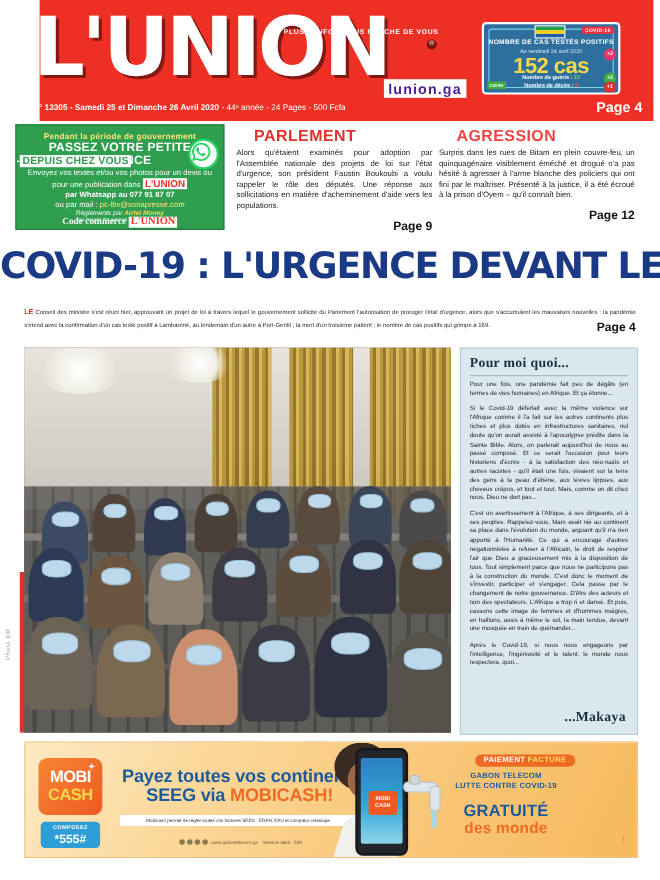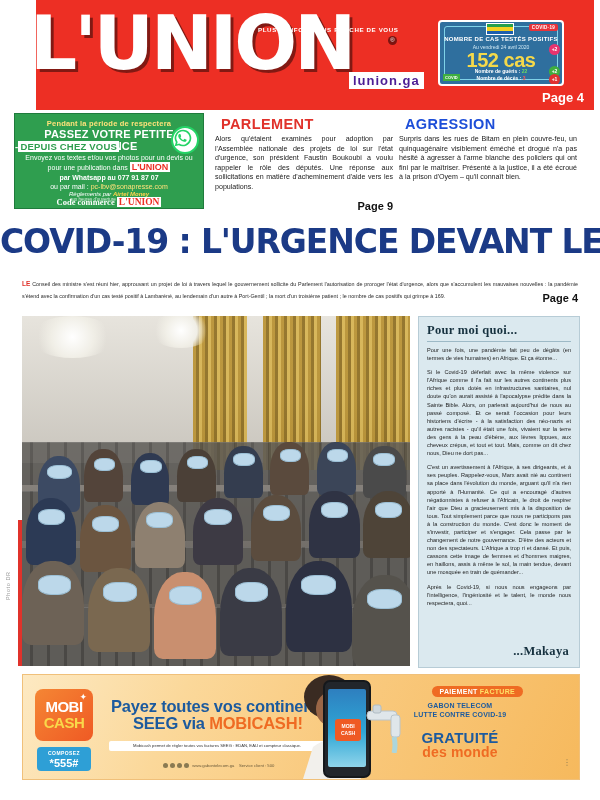--- a/index.html
+++ b/index.html
@@ -293,24 +293,24 @@
     position: absolute;
     top: 6px;
     width: 178px;
   }
   .teaser-col.c1 { left: 215px; }
   .teaser-col.c2 { left: 399px; }
   .teaser-kicker {
     font-size: 14.5px;
     font-weight: bold;
     letter-spacing: 0.4px;
-    margin: 0 0 3px 6px;
+    margin: 0 0 3px 16px;
   }
   .kicker-red { color: #e0322b; }
-  .kicker-green { color: #1d4ed8; }
+  .kicker-green { color: #ef4444; }
   .teaser-body {
     font-size: 7.1px;
     line-height: 9.6px;
     color: #1a1a1a;
     text-align: justify;
     margin: 0;
   }
   .teaser-page {
     text-align: right;
     font-size: 11px;
@@ -650,20 +650,24 @@
 
   <div class="masthead">
     <div class="masthead-white-left"></div>
     <div class="masthead-white-right"></div>
 
     <div class="logo">L'UNION</div>
     <div class="tagline">PLUS D'INFOS, PLUS PROCHE DE VOUS</div>
     <div class="reg-mark">®</div>
     <div class="site-url">lunion.ga</div>
 
+    <div class="issue-line">
+      <span>N° 13305 - Samedi 25 et Dimanche 26 Avril 2020</span>
+      <span class="light">- 44ᵉ année - 24 Pages - 500 Fcfa</span>
+    </div>
     <div class="masthead-page">Page 4</div>
 
     <div class="covid-card">
       <div class="covid-card-inner"></div>
       <div class="covid-flag"></div>
       <div class="covid-badge">COVID-19</div>
       <div class="covid-title">NOMBRE DE CAS TESTÉS POSITIFS</div>
       <div class="covid-date">Au vendredi 24 avril 2020</div>
       <div class="covid-number">152 cas</div>
       <div class="covid-sub1">
@@ -677,21 +681,21 @@
       <div class="covid-pill covid-pill-a">+2</div>
       <div class="covid-pill covid-pill-b">+2</div>
       <div class="covid-pill covid-pill-c">+1</div>
       <div class="covid-tag">COVID</div>
     </div>
   </div>
 
   <div class="teasers">
 
     <div class="ad-green">
-      <div class="ad-green-l1">Pendant la période de respectera</div>
+      <div class="ad-green-l1">Pendant la période de gouvernement</div>
       <div class="ad-green-l2">PASSEZ VOTRE PETITE ANNONCE</div>
       <div class="ad-green-l3">
         <span>-</span><em>DEPUIS CHEZ VOUS</em>
       </div>
       <div class="ad-green-body">
         <span>Envoyez vos textes et/ou vos photos pour un devis ou pour une publication dans</span>
         <span class="union-box">L'UNION</span>
       </div>
       <div class="ad-green-l5">par Whatsapp au   077 91 87 07</div>
       <div class="ad-green-l6">
@@ -714,20 +718,21 @@
 
     <div class="teaser-col c1">
       <div class="teaser-kicker kicker-red">PARLEMENT</div>
       <p class="teaser-body">Alors qu'étaient examinés pour adoption par l'Assemblée nationale des projets de loi sur l'état d'urgence, son président Faustin Boukoubi a voulu rappeler le rôle des députés. Une réponse aux sollicitations en matière d'acheminement d'aide vers les populations.</p>
       <div class="teaser-page">Page 9</div>
     </div>
 
     <div class="teaser-col c2">
       <div class="teaser-kicker kicker-green">AGRESSION</div>
       <p class="teaser-body">Surpris dans les rues de Bitam en plein couvre-feu, un quinquagénaire visiblement éméché et drogué n'a pas hésité à agresser à l'arme blanche des policiers qui ont fini par le maîtriser. Présenté à la justice, il a été écroué à la prison d'Oyem – qu'il connaît bien.</p>
+      <div class="teaser-page">Page 12</div>
     </div>
   </div>
 
   <div class="headline">COVID-19 : L'URGENCE DEVANT LE PÉRIL</div>
 
   <div class="lede">
     <span class="drop">LE</span><span> Conseil des ministre s'est réuni hier, approuvant un projet de loi à travers lequel le gouvernement sollicite du Parlement l'autorisation de proroger l'état d'urgence, alors que s'accumulent les mauvaises nouvelles : la pandémie s'étend avec la confirmation d'un cas testé positif à Lambaréné, au lendemain d'un autre à Port-Gentil ; la mort d'un troisième patient ; le nombre de cas positifs qui grimpe à 169.</span>
   </div>
   <div class="lede-page">Page 4</div>
 

